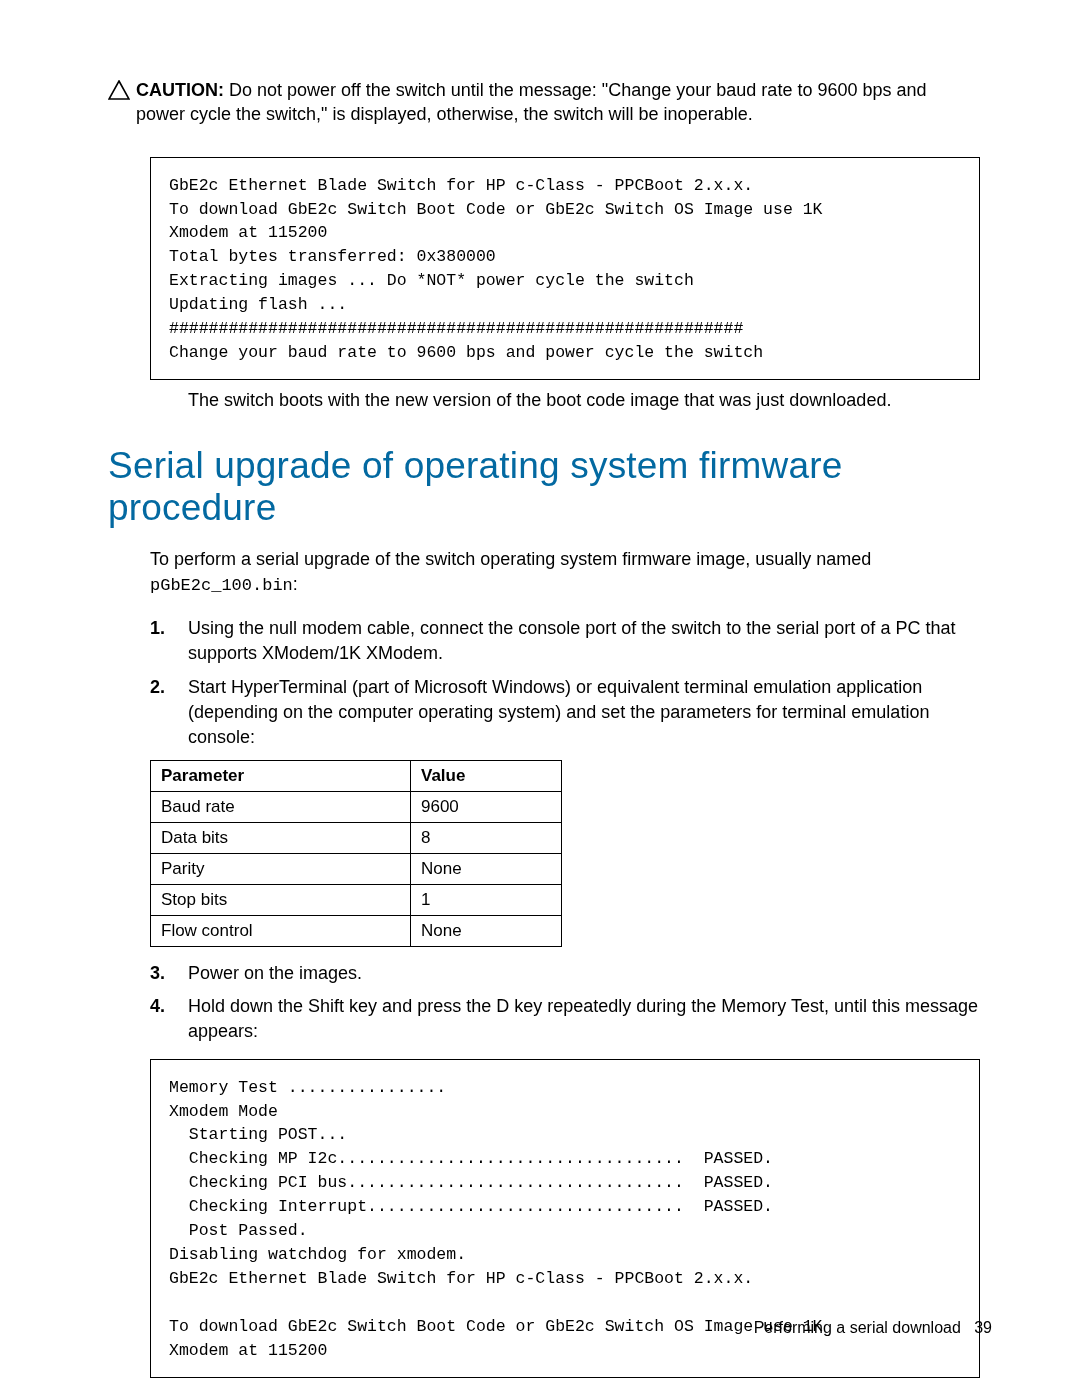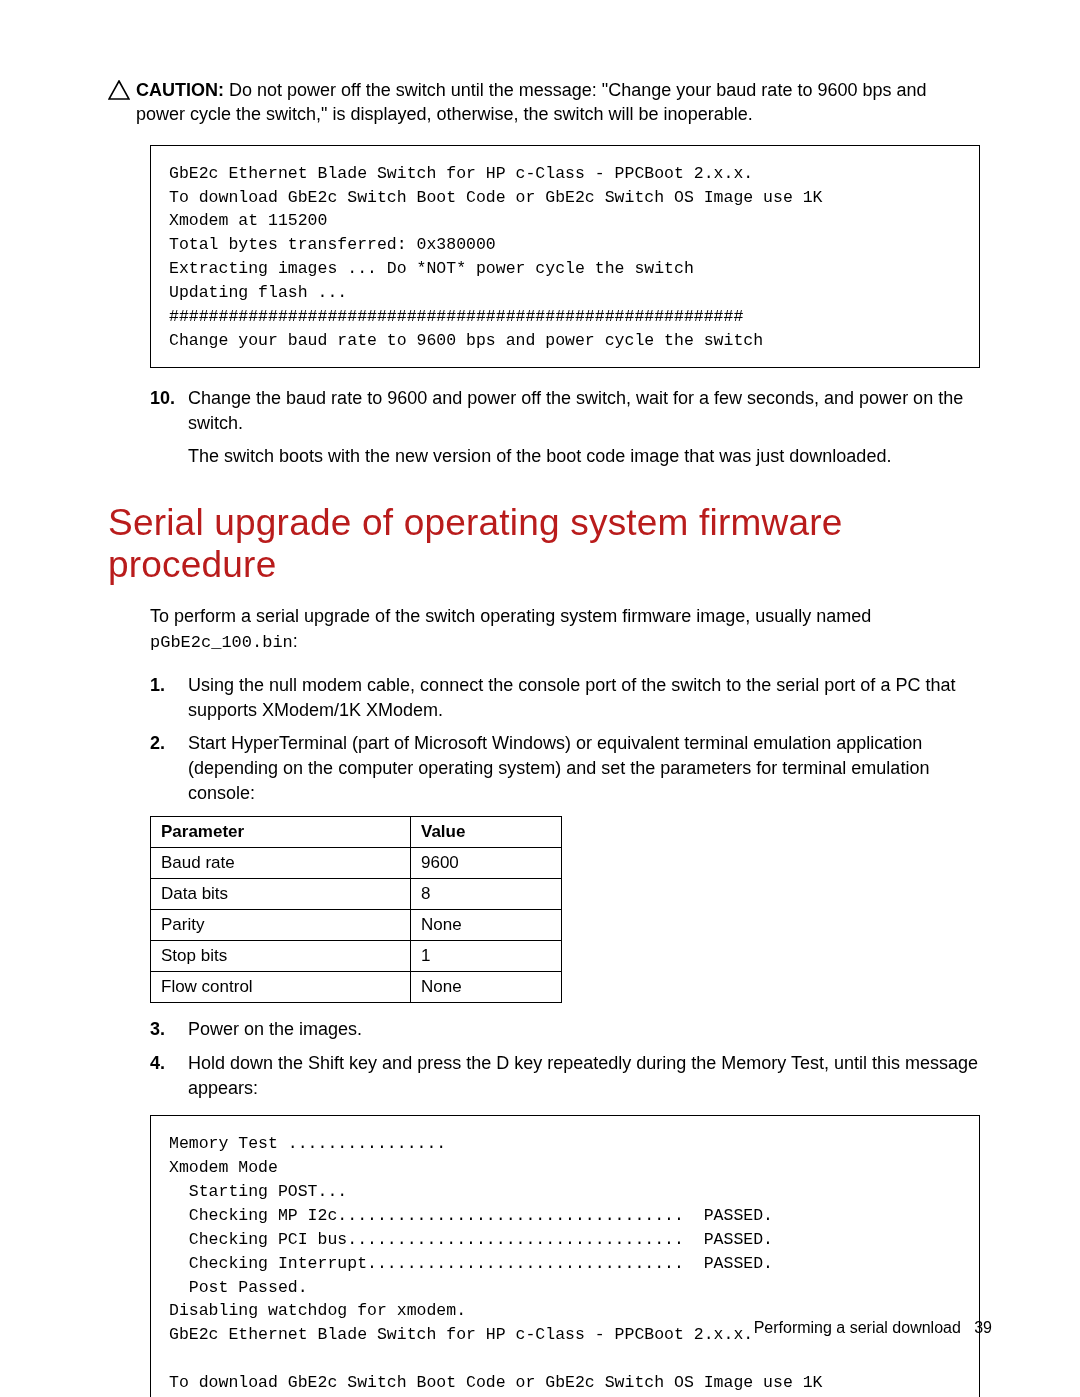--- a/index.html
+++ b/index.html
@@ -14,21 +14,21 @@
   .page {
     width: 1080px;
     height: 1397px;
     position: relative;
     box-sizing: border-box;
     padding: 78px 100px 0 108px;
   }
   .callout {
     display: flex;
     align-items: flex-start;
-    margin-bottom: 18px;
+    margin-bottom: 30px;
   }
   .callout-icon {
     flex: 0 0 22px;
     margin-right: 6px;
     margin-top: 2px;
   }
   .callout-body {
     flex: 1;
     font-size: 18px;
     line-height: 1.35;
@@ -63,21 +63,21 @@
     font-weight: bold;
   }
   .ol-body { flex: 1; }
   .after-num {
     margin-left: 80px;
     font-size: 18px;
     line-height: 1.4;
     margin-top: 8px;
   }
   h1.section {
-    color: #b91c1c;
+    color: #0369a1;
     font-weight: 400;
     font-size: 37px;
     margin: 32px 0 18px 0;
     letter-spacing: 0.2px;
   }
   .intro {
     margin-left: 42px;
     font-size: 18px;
     line-height: 1.4;
   }
@@ -129,26 +129,20 @@
 
   <div class="codebox">GbE2c Ethernet Blade Switch for HP c-Class - PPCBoot 2.x.x.
 To download GbE2c Switch Boot Code or GbE2c Switch OS Image use 1K
 Xmodem at 115200
 Total bytes transferred: 0x380000
 Extracting images ... Do *NOT* power cycle the switch
 Updating flash ...
 ##########################################################
 Change your baud rate to 9600 bps and power cycle the switch</div>
 
-  <ol class="ol-outer">
-    <li>
-      <span class="ol-num">10.</span>
-      <span class="ol-body">Change the baud rate to 9600 and power off the switch, wait for a few seconds, and power on the switch.</span>
-    </li>
-  </ol>
   <div class="after-num">The switch boots with the new version of the boot code image that was just downloaded.</div>
 
   <h1 class="section">Serial upgrade of operating system firmware procedure</h1>
 
   <div class="intro">
     <span>To perform a serial upgrade of the switch operating system firmware image, usually named </span><br>
     <span class="mono-inline">pGbE2c_100.bin</span><span>:</span>
   </div>
 
   <ol class="ol-outer">

